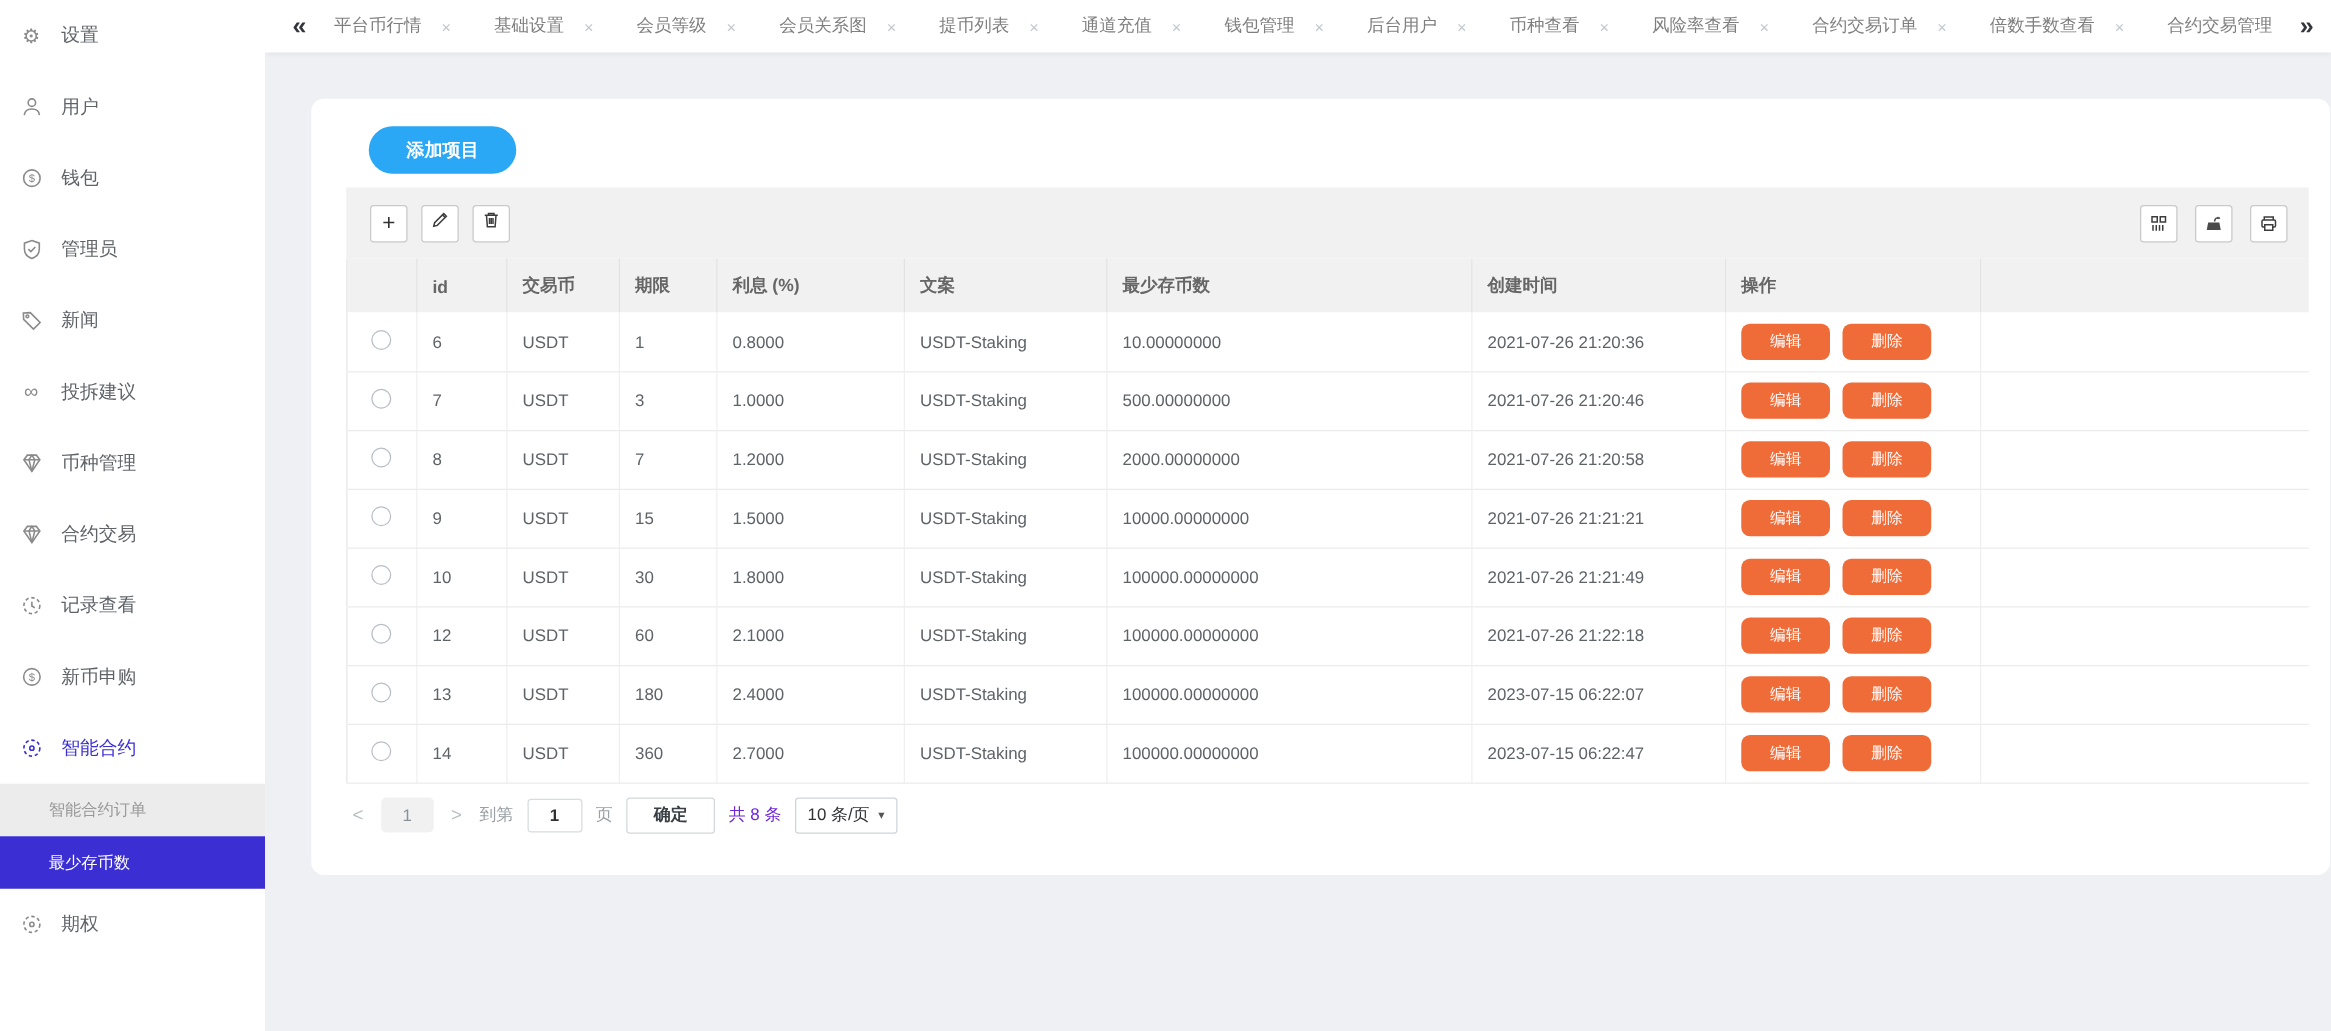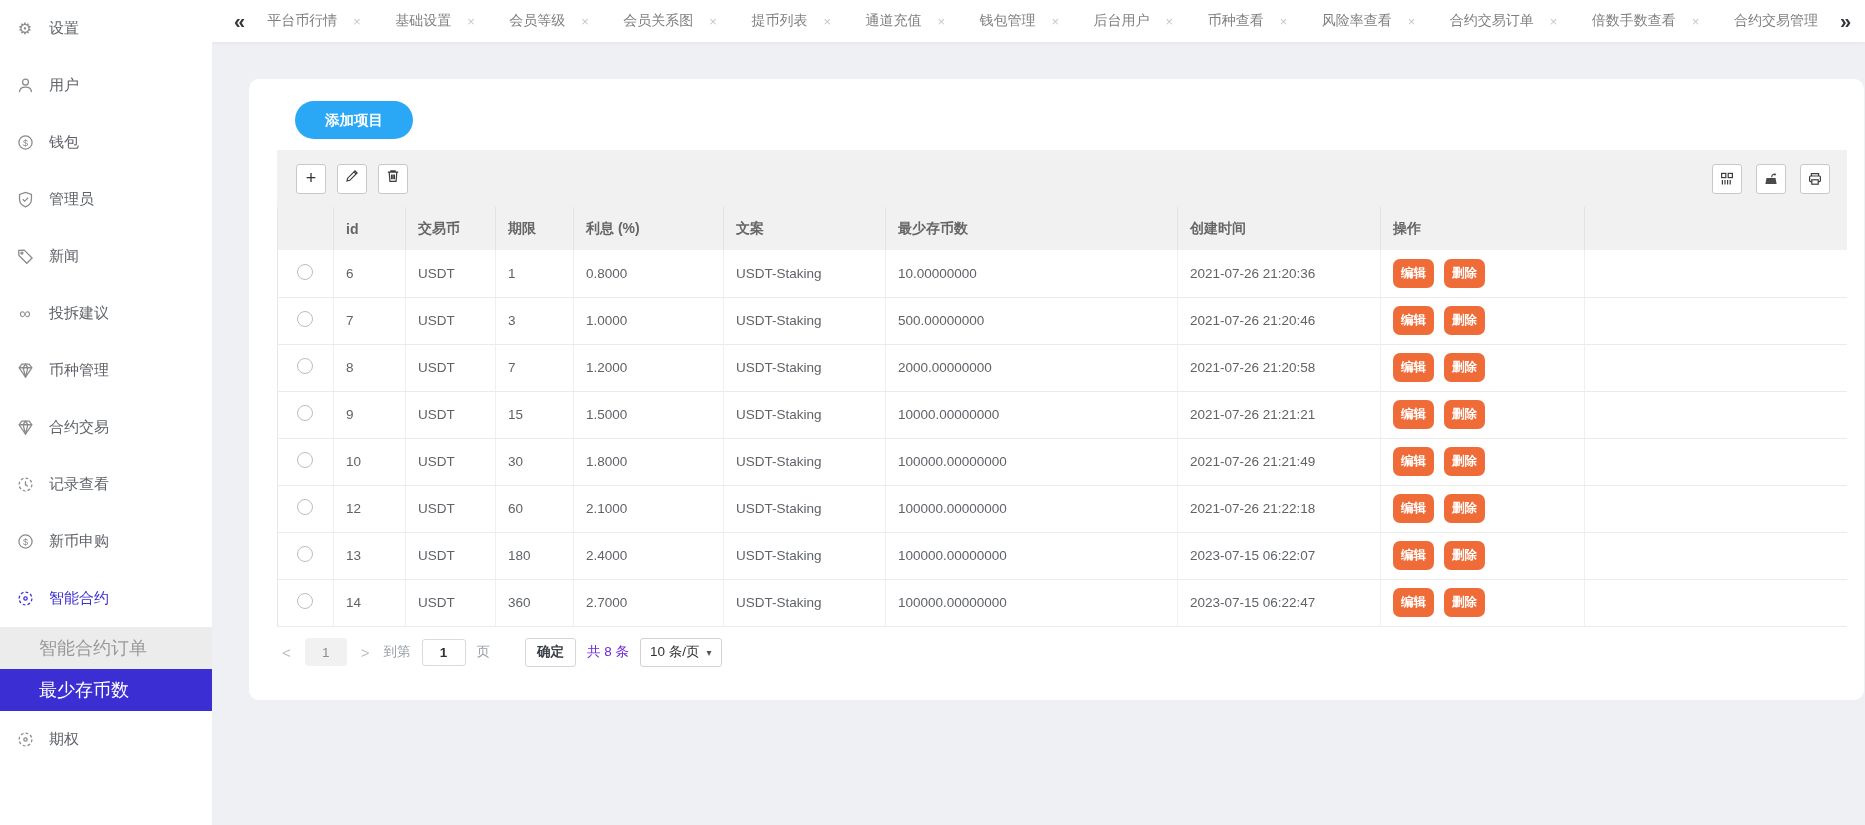--- a/index.html
+++ b/index.html
@@ -12,21 +12,21 @@
   
   .sidebar { position:absolute; left:0; top:0; bottom:0; width:212px; background:#fff; z-index:3; }
   .menu-item { height:57px; display:flex; align-items:center; padding-left:15px; gap:14px;
     color:#5f6368; font-size:15px; cursor:pointer; }
   .mi-icon { width:20px; height:20px; display:flex; align-items:center; justify-content:center;
     color:#8a8a8a; font-size:16px; flex:0 0 20px; }
   .mi-icon svg { stroke:#8a8a8a; fill:none; stroke-width:1.2; }
   .menu-item.active { color:#3b2fd4; }
   .menu-item.active .mi-icon { color:#3b2fd4; }
   .menu-item.active .mi-icon svg { stroke:#3b2fd4; }
-  .submenu-item { height:42px; display:flex; align-items:center; padding-left:39px; font-size:18px; cursor:pointer; }
+  .submenu-item { height:42px; display:flex; align-items:center; padding-left:39px; font-size:13px; cursor:pointer; }
   .submenu-item.muted { background:#ececec; color:#999; }
   .submenu-item.selected { background:#3b2fd4; color:#fff; }
   
   .tabbar { position:absolute; left:212px; right:0; top:0; height:42px; background:#fff;
     display:flex; align-items:center; padding:0 14px 0 22px;
     box-shadow:0 1px 4px rgba(0,0,0,0.06); z-index:2; }
   .tab-arrow { color:#33373d; font-size:20px; font-weight:bold; cursor:pointer; line-height:1; }
   .tabs { flex:1; display:flex; align-items:center; justify-content:space-between; margin:0 22px; overflow:hidden; }
   .tab { display:flex; align-items:center; gap:16px; color:#7f7f7f; font-size:14px;
     cursor:pointer; white-space:nowrap; }
@@ -49,32 +49,32 @@
   
   table.grid { width:100%; border-collapse:collapse; table-layout:fixed; border-left:1px solid #e6e6e6; }
   .grid th { background:#f1f1f1; height:43px; font-weight:bold; color:#666; text-align:left;
     padding-left:12px; font-size:14px; border-right:1px solid #e2e2e2; }
   .grid th.no-r, .grid td.no-r { border-right:none; }
   .grid td { height:47px; border-bottom:1px solid #ebebeb; border-right:1px solid #f0f0f0;
     padding-left:12px; color:#5f6368; font-size:13.5px; background:#fff; }
   .c-radio { text-align:center; padding-left:0 !important; }
   .radio { width:16px; height:16px; border:1px solid #b9bdc5; border-radius:50%;
     display:inline-block; background:#fff; cursor:pointer; }
-  .btn-act { border:none; border-radius:7px; background:#ef6c39; color:#fff; font-weight:bold;
-    font-size:12.5px; padding:6px 8px; margin-right:10px; cursor:pointer; font-family:inherit; }
+  .btn-act { border:none; border-radius:7px; background:#ef6c39; color:#fff; font-weight:normal;
+    font-size:12.5px; padding:6px 23px; margin-right:10px; cursor:pointer; font-family:inherit; }
   
   .pagination { margin-top:11px; display:flex; align-items:center; gap:11px; font-size:13.5px;
     color:#9aa0a6; padding-left:2px; }
   .pg-arrow { color:#b9bdc4; font-size:15px; padding:0 3px; cursor:pointer; }
   .pg-page { min-width:42px; height:28px; background:#f1f1f1; border-radius:4px; display:flex;
     align-items:center; justify-content:center; color:#8a8f99; cursor:pointer; }
   .pg-input { width:44px; height:27px; border:1px solid #d8dbe0; border-radius:3px; text-align:center;
     font-size:13.5px; color:#303133; font-weight:bold; font-family:inherit; }
-  .confirm-btn { height:29px; padding:0 11px; background:#fff; border:1px solid #d4d7dc; border-radius:3px;
-    font-weight:bold; color:#3a3f45; font-size:13.5px; cursor:pointer; font-family:inherit;margin-left:24px; }
+  .confirm-btn { height:29px; padding:0 21px; background:#fff; border:1px solid #d4d7dc; border-radius:3px;
+    font-weight:bold; color:#3a3f45; font-size:13.5px; cursor:pointer; font-family:inherit; }
   .pg-total { color:#6d28d9; }
   .page-size { height:29px; border:1px solid #cfd3d9; border-radius:3px; display:flex; align-items:center;
     padding:11px 9px; gap:7px; color:#303133; cursor:pointer; background:#fff; font-size:13.5px; }
   .chev { font-size:10px; color:#555; }
 </style>
 </head>
 <body>
 
 <div class="sidebar">
   <div class="menu-item">

